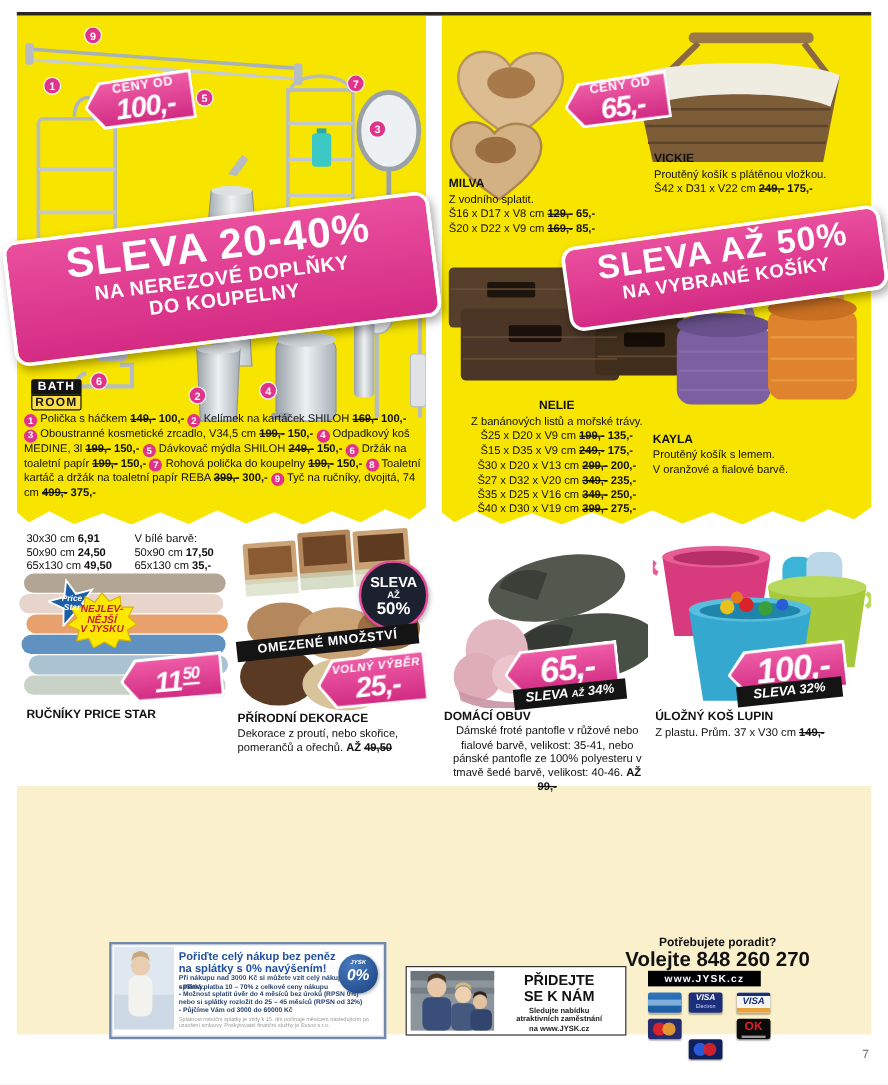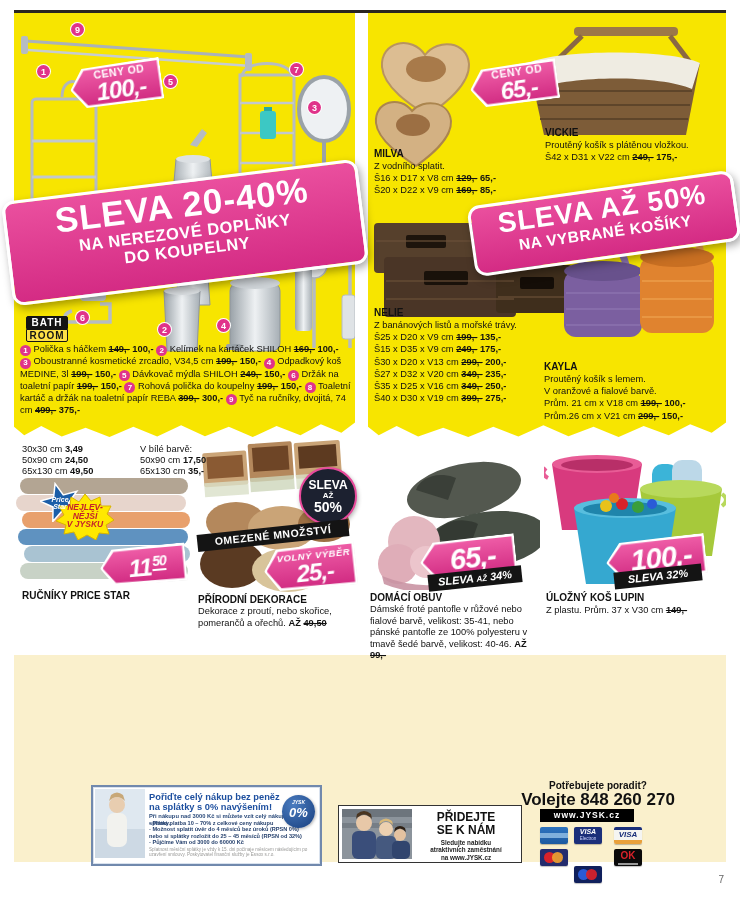--- a/index.html
+++ b/index.html
@@ -275,55 +275,51 @@
 
     <div class="abs ptxt" style="left:6px;top:134px;width:160px;">
       <div class="name">MILVA</div>
       <div>Z vodního splatit.</div>
       <div id="milva-sizes">
           <div class="size-line">Š16 x D17 x V8 cm <s class="old">129,-</s> <b>65,-</b></div>
           <div class="size-line">Š20 x D22 x V9 cm <s class="old">169,-</s> <b>85,-</b></div>
         </div>
     </div>
 
-    <div class="abs ptxt" style="left:6px;top:293px;width:180px;">
+    <div class="abs ptxt" style="left:6px;top:319px;width:180px;text-align:center;">
       <div class="name">NELIE</div>
       <div>Z banánových listů a mořské trávy.</div>
       <div id="nelie-sizes">
           <div class="size-line">Š25 x D20 x V9 cm <s class="old">199,-</s> <b>135,-</b></div>
           <div class="size-line">Š15 x D35 x V9 cm <s class="old">249,-</s> <b>175,-</b></div>
           <div class="size-line">Š30 x D20 x V13 cm <s class="old">299,-</s> <b>200,-</b></div>
           <div class="size-line">Š27 x D32 x V20 cm <s class="old">349,-</s> <b>235,-</b></div>
           <div class="size-line">Š35 x D25 x V16 cm <s class="old">349,-</s> <b>250,-</b></div>
           <div class="size-line">Š40 x D30 x V19 cm <s class="old">399,-</s> <b>275,-</b></div>
         </div>
     </div>
 
     <div class="abs ptxt" style="left:176px;top:347px;width:178px;">
       <div class="name">KAYLA</div>
       <div>Proutěný košík s lemem.</div>
       <div>V oranžové a fialové barvě.</div>
-      <div id="kayla-sizes">
-          <div class="size-line">Prům. 21 cm x V18 cm <s class="old">199,-</s> <b>100,-</b></div>
-          <div class="size-line">Prům.26 cm x V21 cm <s class="old">299,-</s> <b>150,-</b></div>
-        </div>
     </div>
   </section>
 
   <div class="abs banner banner-bask">
     <div class="l1">SLEVA AŽ 50%</div>
     <div class="l2">NA VYBRANÉ KOŠÍKY</div>
   </div>
 
   <div class="abs sizecols" style="left:22px;top:444px;width:86px;" id="towel-col1">
-      <div>30x30 cm <b>3,49</b></div>
+      <div>30x30 cm <b>6,91</b></div>
       <div>50x90 cm <b>24,50</b></div>
       <div>65x130 cm <b>49,50</b></div>
     </div>
-  <div class="abs sizecols" style="left:112px;top:444px;width:80px;margin-left:28px;">
+  <div class="abs sizecols" style="left:112px;top:444px;width:80px;">
     <div>V bílé barvě:</div>
     <div id="towel-col2">
         <div>50x90 cm <b>17,50</b></div>
         <div>65x130 cm <b>35,-</b></div>
       </div>
   </div>
   <svg class="abs" style="left:14px;top:476px;" width="178" height="112" viewBox="0 0 178 112">
     <g>
       <rect x="6" y="2" width="168" height="16" rx="8" fill="#b3a593"></rect>
       <rect x="2" y="19" width="170" height="16" rx="8" fill="#e7d5cc"></rect>
@@ -408,21 +404,21 @@
     <div class="pb-in">
         <div class="pr">65,-</div>
       </div>
   </div>
   <div class="abs strip" style="left:428px;top:570px;width:94px;height:17px;font-size:11px;line-height:17px;transform:rotate(-6deg);">
     <span>SLEVA</span>
     <span style="font-size:8px;">AŽ</span>
     <span>34%</span>
   </div>
   <div class="abs p-name" style="left:370px;top:592px;width:170px;">DOMÁCÍ OBUV</div>
-  <div class="abs p-desc" style="left:370px;top:604px;width:172px;">
+  <div class="abs p-desc" style="left:370px;top:604px;width:172px;text-align:center;">
     <span>Dámské froté pantofle v růžové nebo fialové barvě, velikost: 35-41, nebo pánské pantofle ze 100% polyesteru v tmavě šedé barvě, velikost: 40-46.</span>
     <b>AŽ</b>
     <s class="old">99,-</s>
   </div>
 
   <svg class="abs" style="left:544px;top:434px;" width="182" height="158" viewBox="0 0 182 158">
     <path d="M8 30 H98 L88 96 H18 Z" fill="#d83a7e"></path>
     <ellipse cx="53" cy="30" rx="45" ry="9" fill="#e85c96"></ellipse>
     <ellipse cx="53" cy="31" rx="36" ry="6" fill="#b82f68"></ellipse>
     <path d="M2 34 q-6 6 2 10" fill="none" stroke="#e85c96" stroke-width="4"></path>

